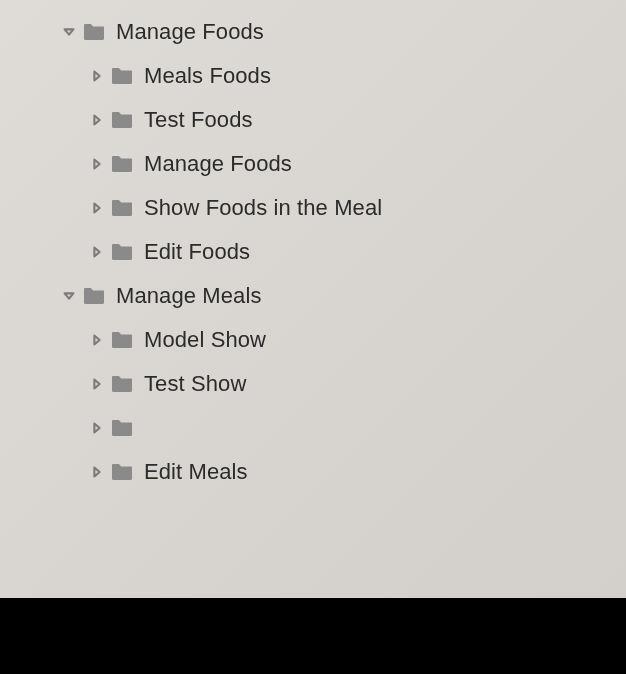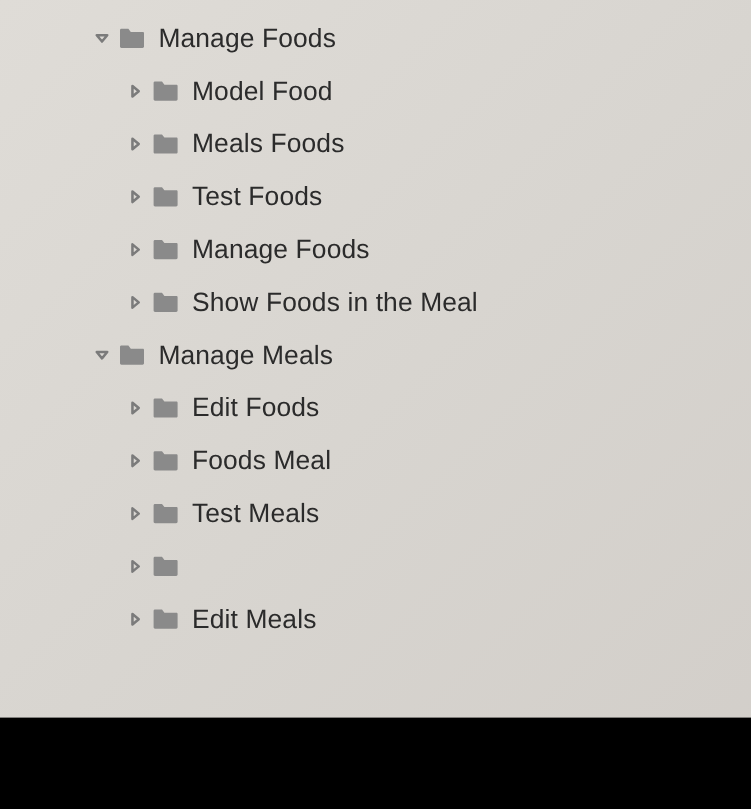--- a/index.html
+++ b/index.html
@@ -12,21 +12,21 @@
       padding-top: 10px;
     }
     .black-bar {
       position: absolute;
       bottom: 0;
       left: 0;
       width: 626px;
       height: 76px;
       background: #000;
     }
-    .tree { padding-left: 16px; }
+    .tree { padding-left: 0; }
     .row {
       display: flex;
       align-items: center;
       height: 44px;
       cursor: default;
     }
     .row.level-0 { padding-left: 56px; }
     .row.level-1 { padding-left: 84px; }
     .disclosure {
       width: 26px;
@@ -69,33 +69,20 @@
       <span class="disclosure">
         <svg viewBox="0 0 16 16">
           <path d="M5 3 L11 8 L5 13 Z" fill="none" stroke="#7b7b7b" stroke-width="2.4" stroke-linejoin="round" stroke-linecap="round"></path>
         </svg>
       </span>
       <span class="folder-icon">
         <svg viewBox="0 0 24 20">
           <path d="M2 3.2 C2 2.5 2.5 2 3.2 2 L9 2 L11 4.6 L21 4.6 C21.6 4.6 22 5 22 5.6 L22 16.8 C22 17.5 21.5 18 20.8 18 L3.2 18 C2.5 18 2 17.5 2 16.8 Z" fill="#8a8a8a"></path>
         </svg>
       </span>
-      <span class="label">Model Food</span>
-    </div>
-    <div class="row level-1">
-      <span class="disclosure">
-        <svg viewBox="0 0 16 16">
-          <path d="M5 3 L11 8 L5 13 Z" fill="none" stroke="#7b7b7b" stroke-width="2.4" stroke-linejoin="round" stroke-linecap="round"></path>
-        </svg>
-      </span>
-      <span class="folder-icon">
-        <svg viewBox="0 0 24 20">
-          <path d="M2 3.2 C2 2.5 2.5 2 3.2 2 L9 2 L11 4.6 L21 4.6 C21.6 4.6 22 5 22 5.6 L22 16.8 C22 17.5 21.5 18 20.8 18 L3.2 18 C2.5 18 2 17.5 2 16.8 Z" fill="#8a8a8a"></path>
-        </svg>
-      </span>
       <span class="label">Meals Foods</span>
     </div>
     <div class="row level-1">
       <span class="disclosure">
         <svg viewBox="0 0 16 16">
           <path d="M5 3 L11 8 L5 13 Z" fill="none" stroke="#7b7b7b" stroke-width="2.4" stroke-linejoin="round" stroke-linecap="round"></path>
         </svg>
       </span>
       <span class="folder-icon">
         <svg viewBox="0 0 24 20">
@@ -123,20 +110,33 @@
           <path d="M5 3 L11 8 L5 13 Z" fill="none" stroke="#7b7b7b" stroke-width="2.4" stroke-linejoin="round" stroke-linecap="round"></path>
         </svg>
       </span>
       <span class="folder-icon">
         <svg viewBox="0 0 24 20">
           <path d="M2 3.2 C2 2.5 2.5 2 3.2 2 L9 2 L11 4.6 L21 4.6 C21.6 4.6 22 5 22 5.6 L22 16.8 C22 17.5 21.5 18 20.8 18 L3.2 18 C2.5 18 2 17.5 2 16.8 Z" fill="#8a8a8a"></path>
         </svg>
       </span>
       <span class="label">Show Foods in the Meal</span>
     </div>
+    <div class="row level-1">
+      <span class="disclosure">
+        <svg viewBox="0 0 16 16">
+          <path d="M5 3 L11 8 L5 13 Z" fill="none" stroke="#7b7b7b" stroke-width="2.4" stroke-linejoin="round" stroke-linecap="round"></path>
+        </svg>
+      </span>
+      <span class="folder-icon">
+        <svg viewBox="0 0 24 20">
+          <path d="M2 3.2 C2 2.5 2.5 2 3.2 2 L9 2 L11 4.6 L21 4.6 C21.6 4.6 22 5 22 5.6 L22 16.8 C22 17.5 21.5 18 20.8 18 L3.2 18 C2.5 18 2 17.5 2 16.8 Z" fill="#8a8a8a"></path>
+        </svg>
+      </span>
+      <span class="label">Edit Foods</span>
+    </div>
     <div class="row level-0">
       <span class="disclosure">
         <svg viewBox="0 0 16 16">
           <path d="M3 5 L8 11 L13 5 Z" fill="none" stroke="#7b7b7b" stroke-width="2.4" stroke-linejoin="round" stroke-linecap="round"></path>
         </svg>
       </span>
       <span class="folder-icon">
         <svg viewBox="0 0 24 20">
           <path d="M2 3.2 C2 2.5 2.5 2 3.2 2 L9 2 L11 4.6 L21 4.6 C21.6 4.6 22 5 22 5.6 L22 16.8 C22 17.5 21.5 18 20.8 18 L3.2 18 C2.5 18 2 17.5 2 16.8 Z" fill="#8a8a8a"></path>
         </svg>
@@ -147,47 +147,34 @@
       <span class="disclosure">
         <svg viewBox="0 0 16 16">
           <path d="M5 3 L11 8 L5 13 Z" fill="none" stroke="#7b7b7b" stroke-width="2.4" stroke-linejoin="round" stroke-linecap="round"></path>
         </svg>
       </span>
       <span class="folder-icon">
         <svg viewBox="0 0 24 20">
           <path d="M2 3.2 C2 2.5 2.5 2 3.2 2 L9 2 L11 4.6 L21 4.6 C21.6 4.6 22 5 22 5.6 L22 16.8 C22 17.5 21.5 18 20.8 18 L3.2 18 C2.5 18 2 17.5 2 16.8 Z" fill="#8a8a8a"></path>
         </svg>
       </span>
-      <span class="label">Edit Foods</span>
-    </div>
-    <div class="row level-1">
-      <span class="disclosure">
-        <svg viewBox="0 0 16 16">
-          <path d="M5 3 L11 8 L5 13 Z" fill="none" stroke="#7b7b7b" stroke-width="2.4" stroke-linejoin="round" stroke-linecap="round"></path>
-        </svg>
-      </span>
-      <span class="folder-icon">
-        <svg viewBox="0 0 24 20">
-          <path d="M2 3.2 C2 2.5 2.5 2 3.2 2 L9 2 L11 4.6 L21 4.6 C21.6 4.6 22 5 22 5.6 L22 16.8 C22 17.5 21.5 18 20.8 18 L3.2 18 C2.5 18 2 17.5 2 16.8 Z" fill="#8a8a8a"></path>
-        </svg>
-      </span>
-      <span class="label">Foods Meal</span>
-    </div>
-    <div class="row level-1">
-      <span class="disclosure">
-        <svg viewBox="0 0 16 16">
-          <path d="M5 3 L11 8 L5 13 Z" fill="none" stroke="#7b7b7b" stroke-width="2.4" stroke-linejoin="round" stroke-linecap="round"></path>
-        </svg>
-      </span>
-      <span class="folder-icon">
-        <svg viewBox="0 0 24 20">
-          <path d="M2 3.2 C2 2.5 2.5 2 3.2 2 L9 2 L11 4.6 L21 4.6 C21.6 4.6 22 5 22 5.6 L22 16.8 C22 17.5 21.5 18 20.8 18 L3.2 18 C2.5 18 2 17.5 2 16.8 Z" fill="#8a8a8a"></path>
-        </svg>
-      </span>
-      <span class="label">Test Meals</span>
+      <span class="label">Model Show</span>
+    </div>
+    <div class="row level-1">
+      <span class="disclosure">
+        <svg viewBox="0 0 16 16">
+          <path d="M5 3 L11 8 L5 13 Z" fill="none" stroke="#7b7b7b" stroke-width="2.4" stroke-linejoin="round" stroke-linecap="round"></path>
+        </svg>
+      </span>
+      <span class="folder-icon">
+        <svg viewBox="0 0 24 20">
+          <path d="M2 3.2 C2 2.5 2.5 2 3.2 2 L9 2 L11 4.6 L21 4.6 C21.6 4.6 22 5 22 5.6 L22 16.8 C22 17.5 21.5 18 20.8 18 L3.2 18 C2.5 18 2 17.5 2 16.8 Z" fill="#8a8a8a"></path>
+        </svg>
+      </span>
+      <span class="label">Test Show</span>
     </div>
     <div class="row level-1">
       <span class="disclosure">
         <svg viewBox="0 0 16 16">
           <path d="M5 3 L11 8 L5 13 Z" fill="none" stroke="#7b7b7b" stroke-width="2.4" stroke-linejoin="round" stroke-linecap="round"></path>
         </svg>
       </span>
       <span class="folder-icon">
         <svg viewBox="0 0 24 20">
           <path d="M2 3.2 C2 2.5 2.5 2 3.2 2 L9 2 L11 4.6 L21 4.6 C21.6 4.6 22 5 22 5.6 L22 16.8 C22 17.5 21.5 18 20.8 18 L3.2 18 C2.5 18 2 17.5 2 16.8 Z" fill="#8a8a8a"></path>

